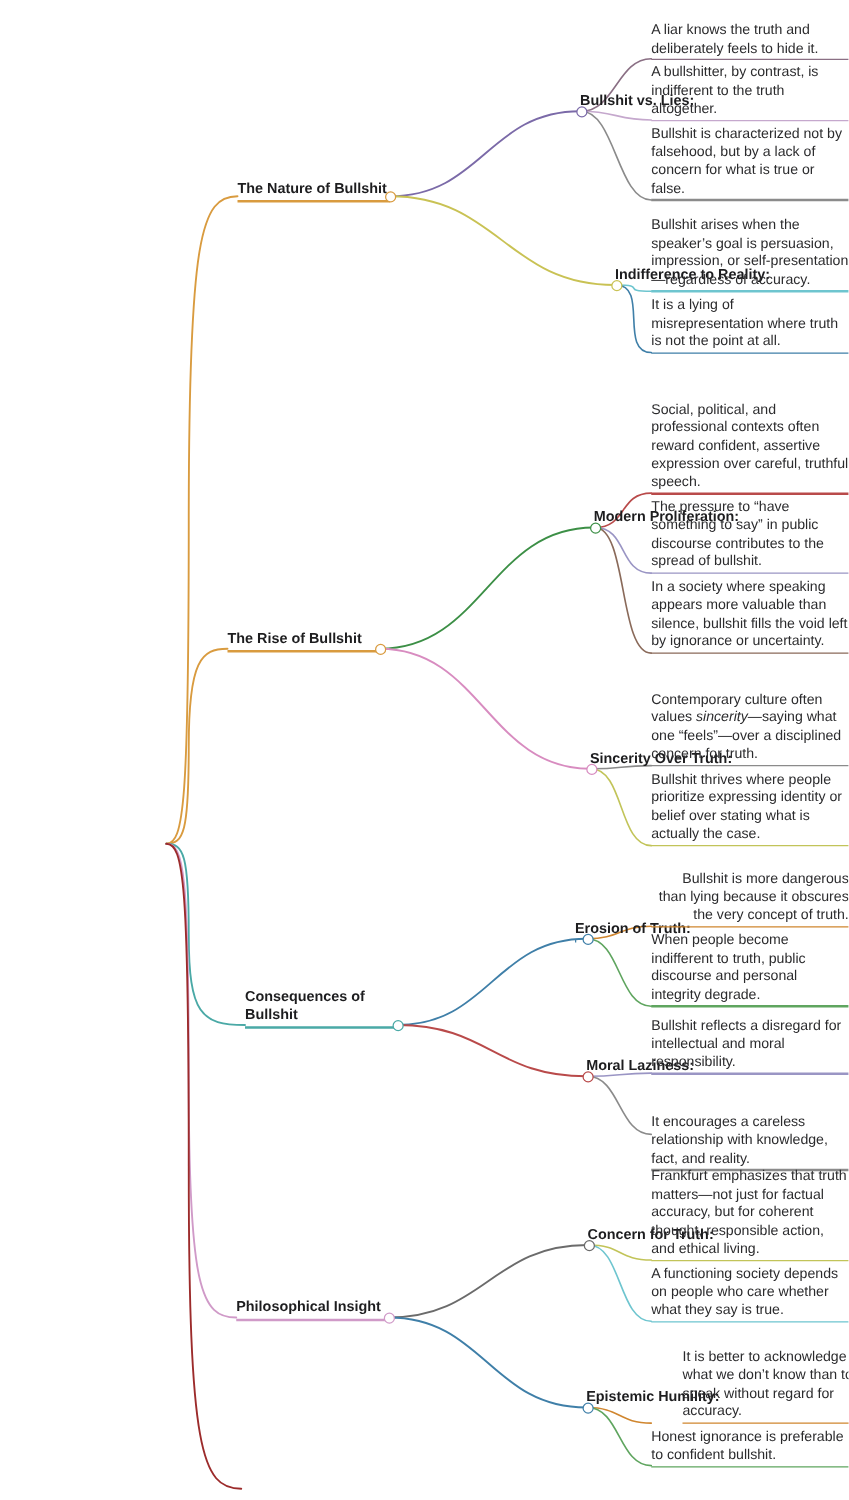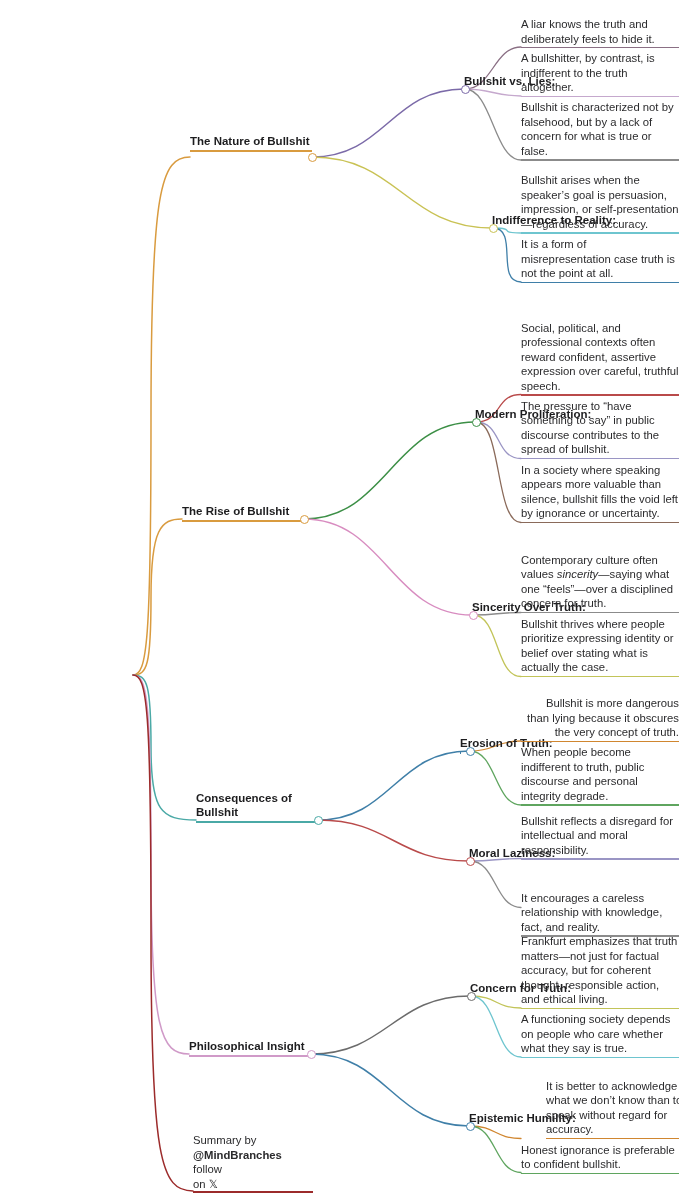--- a/index.html
+++ b/index.html
@@ -134,27 +134,23 @@
       <path d="M 311 1054 C 387.32 1054, 393.68 996, 470 996" fill="none" stroke="#6b6b6b" stroke-width="1.5" stroke-linecap="round"></path>
       <path d="M 471 996 C 497 996, 495 1008, 521 1008" fill="none" stroke="#c2c459" stroke-width="1.3" stroke-linecap="round"></path>
       <path d="M 471 996 C 497 996, 495 1057, 521 1057" fill="none" stroke="#6ec5cf" stroke-width="1.3" stroke-linecap="round"></path>
       <path d="M 311 1054 C 386.84000000000003 1054, 393.15999999999997 1126, 469 1126" fill="none" stroke="#3f7fa8" stroke-width="1.5" stroke-linecap="round"></path>
       <path d="M 470 1126 C 496 1126, 495 1138.5, 521 1138.5" fill="none" stroke="#d0862f" stroke-width="1.3" stroke-linecap="round"></path>
       <path d="M 470 1126 C 496 1126, 495 1172.5, 521 1172.5" fill="none" stroke="#5fa55f" stroke-width="1.3" stroke-linecap="round"></path>
       <path d="M 133 675 C 147 675, 151 705.96, 151 933 C 151 1160.04, 161 1191, 193 1191" fill="none" stroke="#9c2b2b" stroke-width="1.5" stroke-linecap="round"></path>
     </svg>
 
 
-  <div class="node foot">
-    <span class="label">Summary by <br><b>@MindBranches</b> follow<br>on 𝕏</span>
-    <div class="rule" style="background: rgb(156, 43, 43);"></div>
-  </div>
 
   <div id="dynamic">
-      <div class="node l1" style="width: 122px; left: 190px; top: 134px;">
+      <div class="node l1" style="width: 122px; left: 190px; top: 144px;">
         <span class="label" style="text-align: left;">The Nature of Bullshit</span>
         <div class="rule" style="background: rgb(217, 155, 63); width: 122px;"></div>
       </div>
       <div class="dot" style="left: 307.5px; top: 152.5px; border-color: rgb(217, 155, 63);"></div>
       <div class="node l2" style="left: 464px; width: 1px; top: 74px;">
         <span class="label" style="text-align: right;">Bullshit vs. Lies<span class="colon">:</span></span>
         <div class="rule" style="background: rgb(123, 106, 168); width: 1px;"></div>
       </div>
       <div class="dot" style="left: 460.5px; top: 84.5px; border-color: rgb(123, 106, 168);"></div>
       <div class="node leaf" style="width: 158px; left: 521px; top: 17px;">
@@ -172,21 +168,21 @@
       <div class="node l2" style="left: 492px; width: 1px; top: 213px;">
         <span class="label" style="text-align: right;">Indifference to Reality<span class="colon">:</span></span>
         <div class="rule" style="background: rgb(201, 194, 84); width: 1px;"></div>
       </div>
       <div class="dot" style="left: 488.5px; top: 223.5px; border-color: rgb(201, 194, 84);"></div>
       <div class="node leaf" style="width: 158px; left: 521px; top: 173px;">
         <span class="label" style="text-align: left;">Bullshit arises when the speaker’s goal is persuasion, impression, or self-presentation—regardless of accuracy.</span>
         <div class="rule" style="background: rgb(110, 197, 207); width: 158px;"></div>
       </div>
       <div class="node leaf" style="width: 158px; left: 521px; top: 237px;">
-        <span class="label" style="text-align: left;">It is a form of misrepresentation case truth is not the point at all.</span>
+        <span class="label" style="text-align: left;">It is a lying of misrepresentation where truth is not the point at all.</span>
         <div class="rule" style="background: rgb(63, 127, 168); width: 158px;"></div>
       </div>
       <div class="node l1" style="width: 122px; left: 182px; top: 504px;">
         <span class="label" style="text-align: left;">The Rise of Bullshit</span>
         <div class="rule" style="background: rgb(217, 155, 63); width: 122px;"></div>
       </div>
       <div class="dot" style="left: 299.5px; top: 514.5px; border-color: rgb(217, 155, 63);"></div>
       <div class="node l2" style="left: 475px; width: 1px; top: 407px;">
         <span class="label" style="text-align: right;">Modern Proliferation<span class="colon">:</span></span>
         <div class="rule" style="background: rgb(60, 143, 70); width: 1px;"></div>

